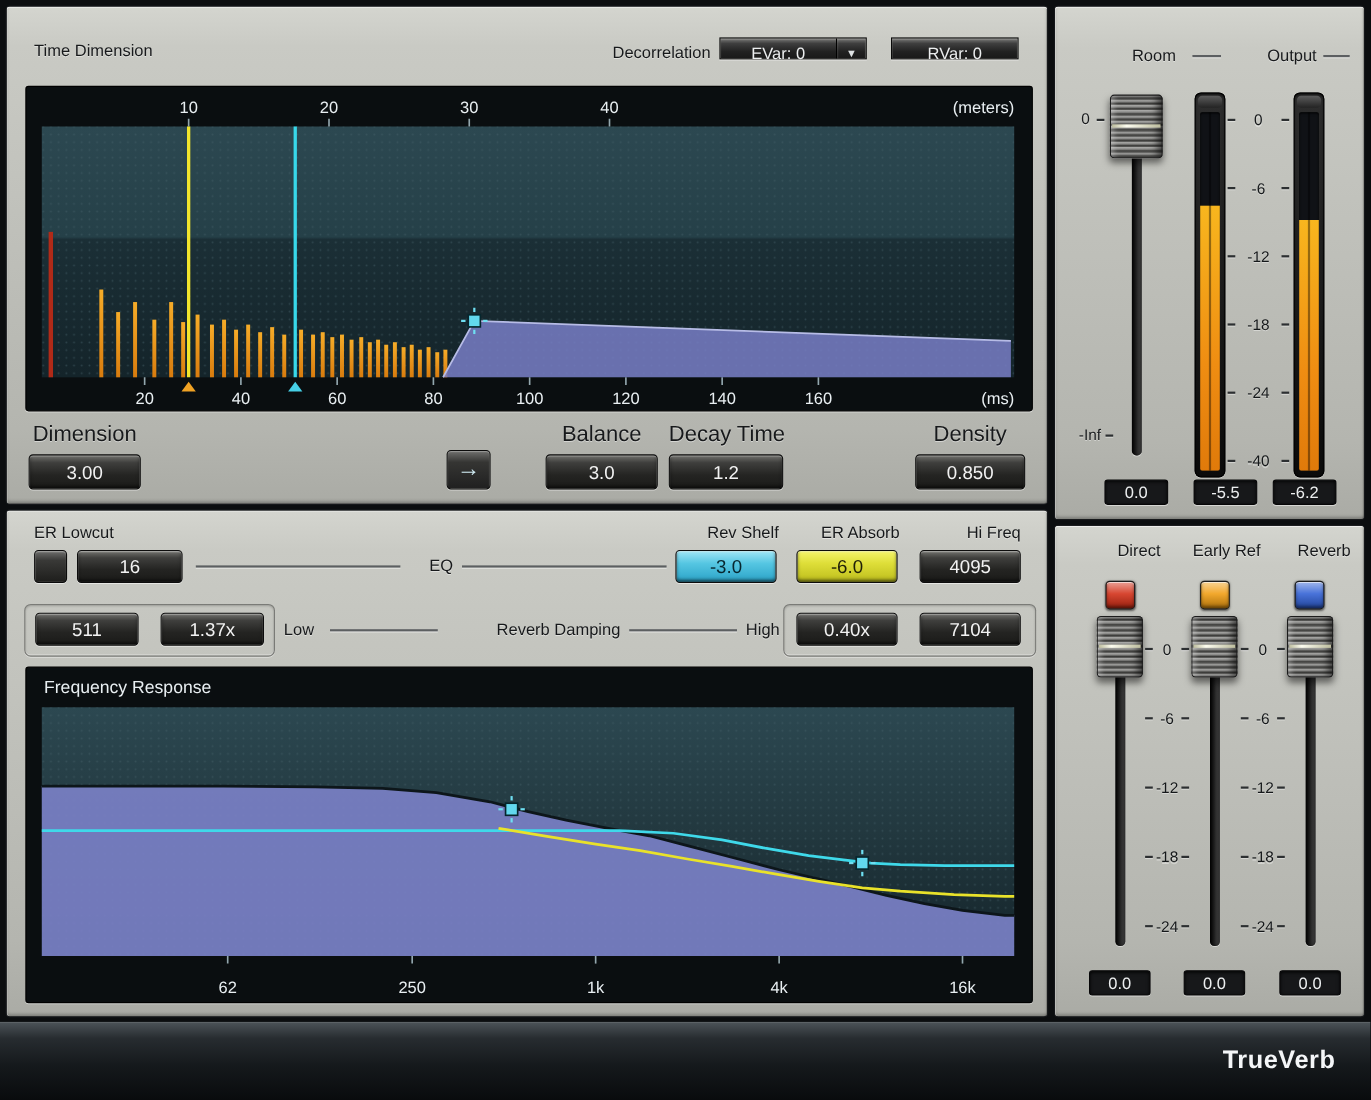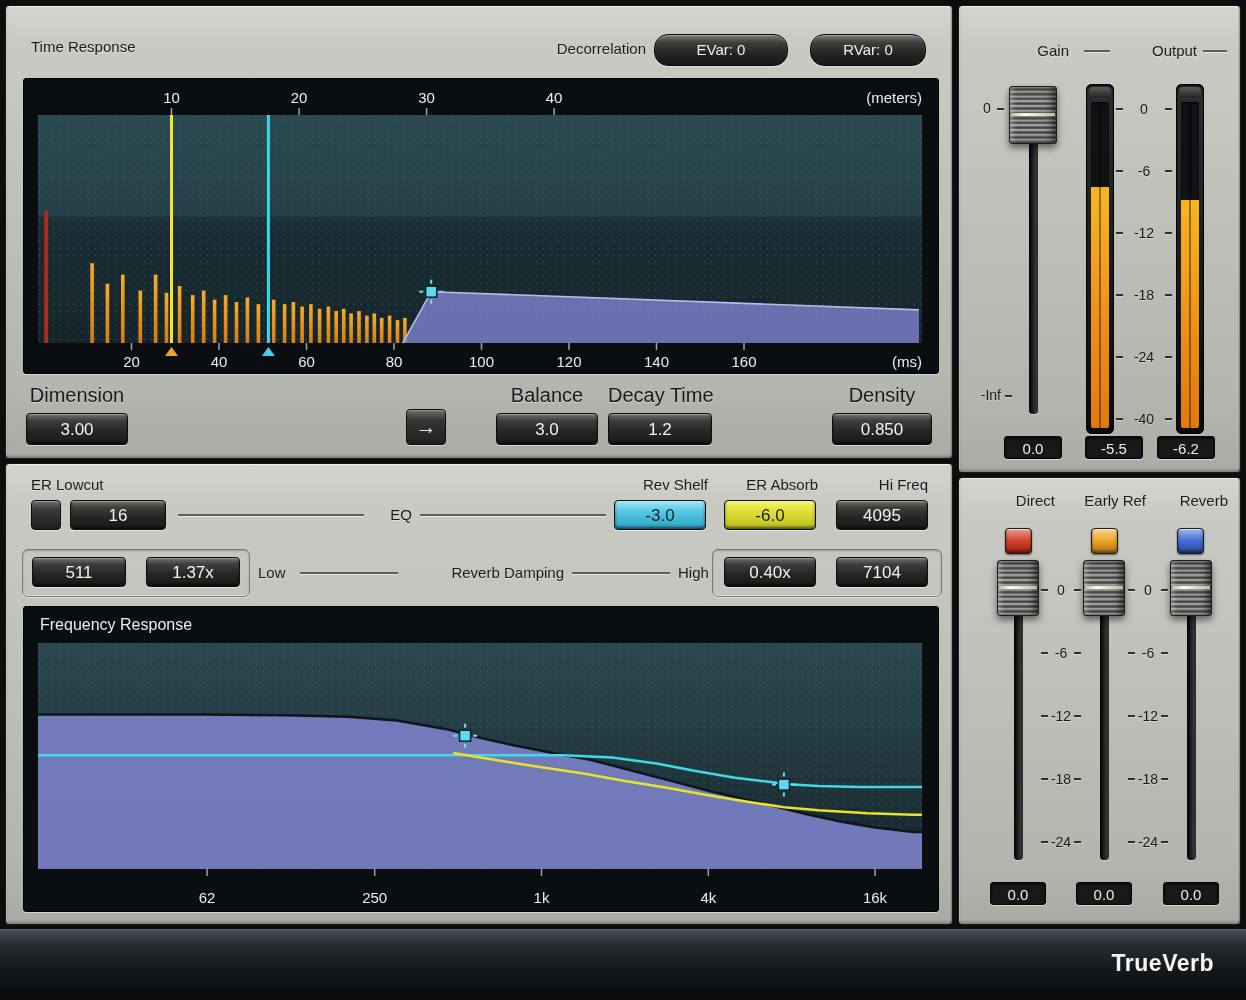--- a/index.html
+++ b/index.html
@@ -25,24 +25,24 @@
     background: linear-gradient(180deg,#72726e 0%, #3f3f3d 22%, #242422 60%, #1b1b19 100%);
     box-shadow: inset 0 1px 1px rgba(255,255,255,.35), inset 0 -2px 3px rgba(0,0,0,.6), 0 1px 0 rgba(255,255,255,.55);
     border:1px solid #0c0c0c; cursor:text; }
   .disp.cyan   { background: linear-gradient(180deg,#9fe6f6 0%, #55c6e2 40%, #2ba3c8 100%); color:#07262e; }
   .disp.yellow { background: linear-gradient(180deg,#f4f46a 0%, #dede38 40%, #bdbd1c 100%); color:#1f1f08; }
 
   .pcol { position:absolute; top:378px; }
   .pcol .plabel { font-size:20px; color:#17191b; text-align:center; margin-bottom:6px; text-shadow:0 1px 0 rgba(255,255,255,.45); white-space:nowrap; }
   .pcol .disp { width:100%; }
 
-  .dbtn { position:absolute; display:flex; align-items:stretch; height:32px; border-radius:14px;
+  .dbtn { position:absolute; display:flex; align-items:stretch; height:20px; border-radius:0;
     background: linear-gradient(180deg,#7a7a78 0%, #3f3f3f 25%, #222 65%, #191919 100%);
     border:1px solid #0a0a0a; box-shadow: 0 1px 0 rgba(255,255,255,.5), inset 0 1px 1px rgba(255,255,255,.3);
-    color:#eceeef; font-size:15px; cursor:pointer;flex-direction:column; }
+    color:#eceeef; font-size:15px; cursor:pointer; }
   .dbtn .t { flex:1; text-align:center; line-height:30px; }
   .dbtn .sep { width:1px; background:#000; box-shadow:1px 0 0 rgba(255,255,255,.15); }
   .dbtn .arr { width:26px; text-align:center; line-height:30px; font-size:10px; color:#dfe3e5; }
 
   .sq-btn { position:absolute; width:30px; height:30px; border-radius:4px; border:1px solid #0a0a0a;
     background: linear-gradient(180deg,#6e6e6c 0%, #393937 30%, #1e1e1c 100%);
     box-shadow: 0 1px 0 rgba(255,255,255,.5), inset 0 1px 1px rgba(255,255,255,.3); cursor:pointer; }
 
   .arrow-btn { position:absolute; width:40px; height:36px; border-radius:4px; border:1px solid #0a0a0a;
     background: linear-gradient(180deg,#70706e 0%, #353533 30%, #202020 100%);
@@ -94,21 +94,21 @@
     border-top:1px solid #5c6266; }
   .brand { position:absolute; right:32px; top:20px; font-size:23px; font-weight:bold;
     color:#f4f6f8; letter-spacing:.5px; }
 </style>
 </head>
 <body>
 
 <div id="app">
 
   <section class="panel" style="left:5px;top:5px;width:948px;height:454px">
-    <div class="lbl" style="left:25px;top:32px">Time Response</div>
+    <div class="lbl" style="left:25px;top:32px">Time Dimension</div>
     <div class="lbl center" style="left:500px;top:34px;width:140px">Decorrelation</div>
 
     <div class="dbtn" style="left:648px;top:28px;width:134px">
       <span class="t">EVar: 0</span>
       <span class="sep"></span>
       <span class="arr">▼</span>
     </div>
     <div class="dbtn" style="left:804px;top:28px;width:116px">
       <span class="t">RVar: 0</span>
     </div>
@@ -302,21 +302,21 @@
             <line x1="684.3" y1="262" x2="684.3" y2="269" stroke="#93a7ae" stroke-width="1.5"></line>
             <text class="ax" x="684.3" y="296">4k</text>
             <line x1="851.0" y1="262" x2="851.0" y2="269" stroke="#93a7ae" stroke-width="1.5"></line>
             <text class="ax" x="851.0" y="296">16k</text>
           </g>
           <text class="gt" x="16" y="23">Frequency Response</text>
         </svg></div>
   </section>
 
   <section class="panel" style="left:958px;top:5px;width:283px;height:468px">
-    <div class="lbl center" style="left:40px;top:36px;width:70px">Gain</div>
+    <div class="lbl center" style="left:40px;top:36px;width:70px">Room</div>
     <div class="hline" style="left:125px;top:44px;width:26px"></div>
     <div class="lbl center" style="left:158px;top:36px;width:80px">Output</div>
     <div class="hline" style="left:244px;top:44px;width:24px"></div>
 
     <div class="lbl" style="left:24px;top:94px;font-size:14px">0</div>
     <span class="stick" style="position:absolute;left:38px;top:102px"></span>
     <div class="lbl" style="left:4px;top:381px;width:38px;text-align:right;font-size:14px">-Inf</div>
     <span class="stick" style="position:absolute;left:46px;top:389px"></span>
 
     <div class="ftrack" style="left:70px;top:96px;height:312px"></div>

